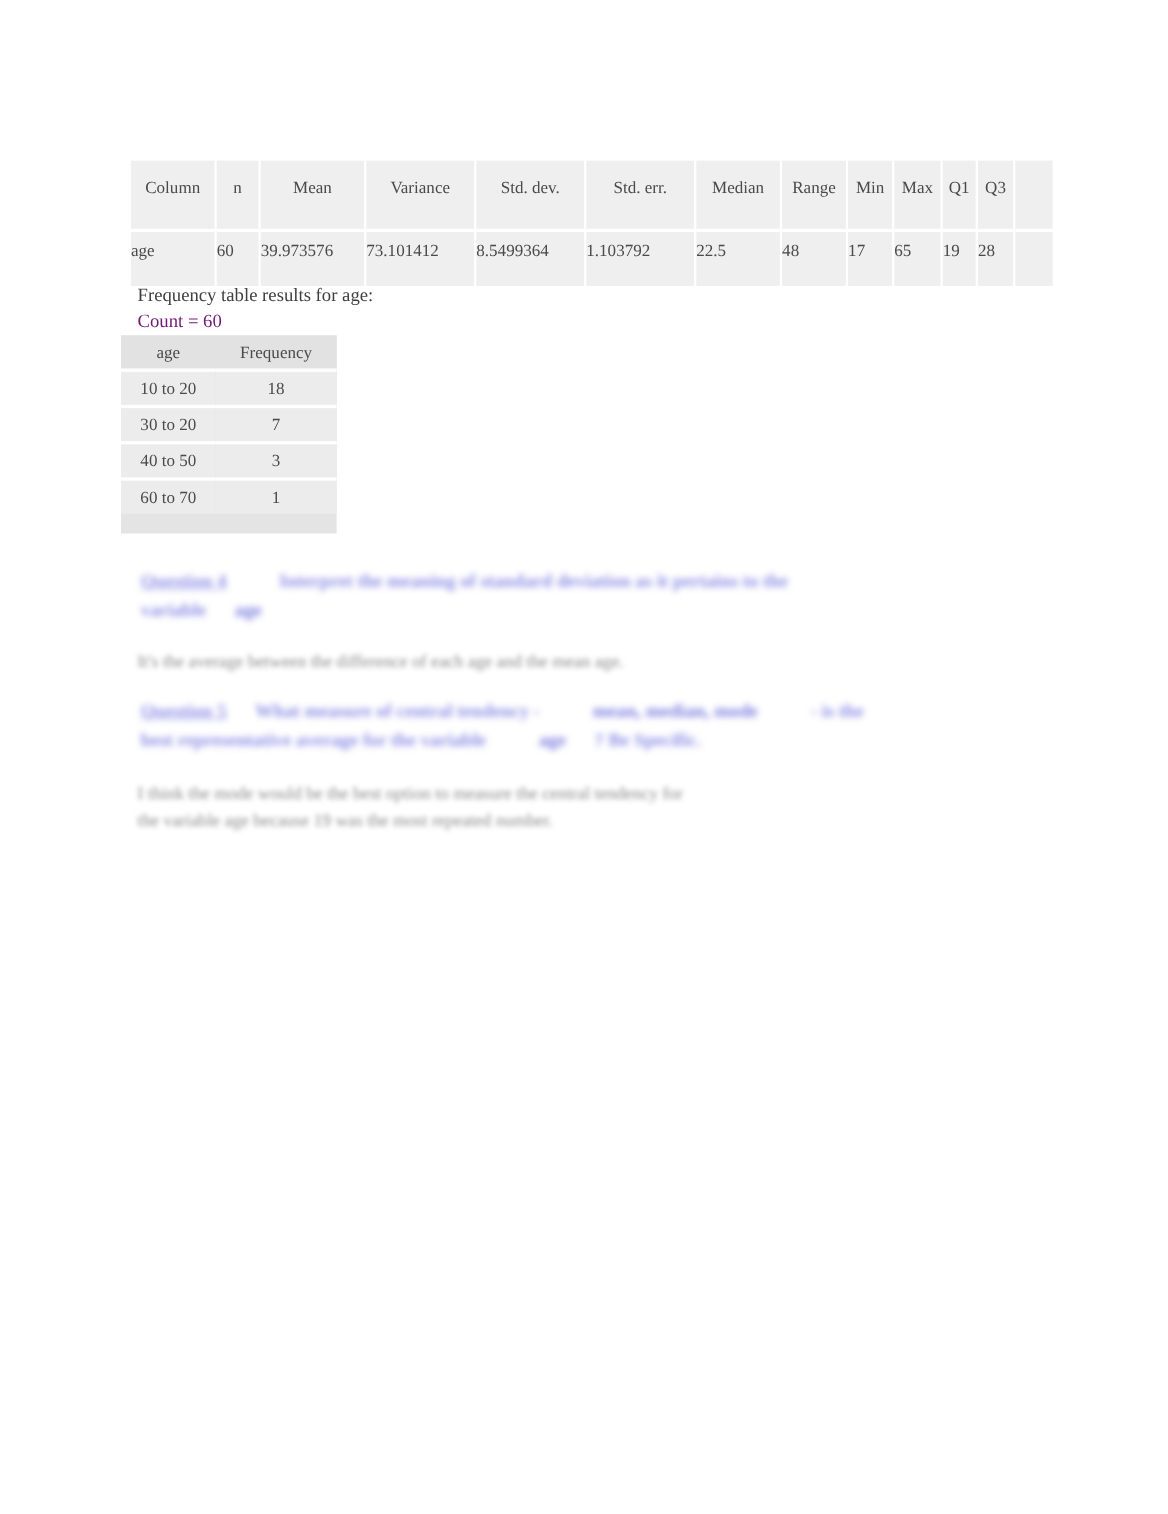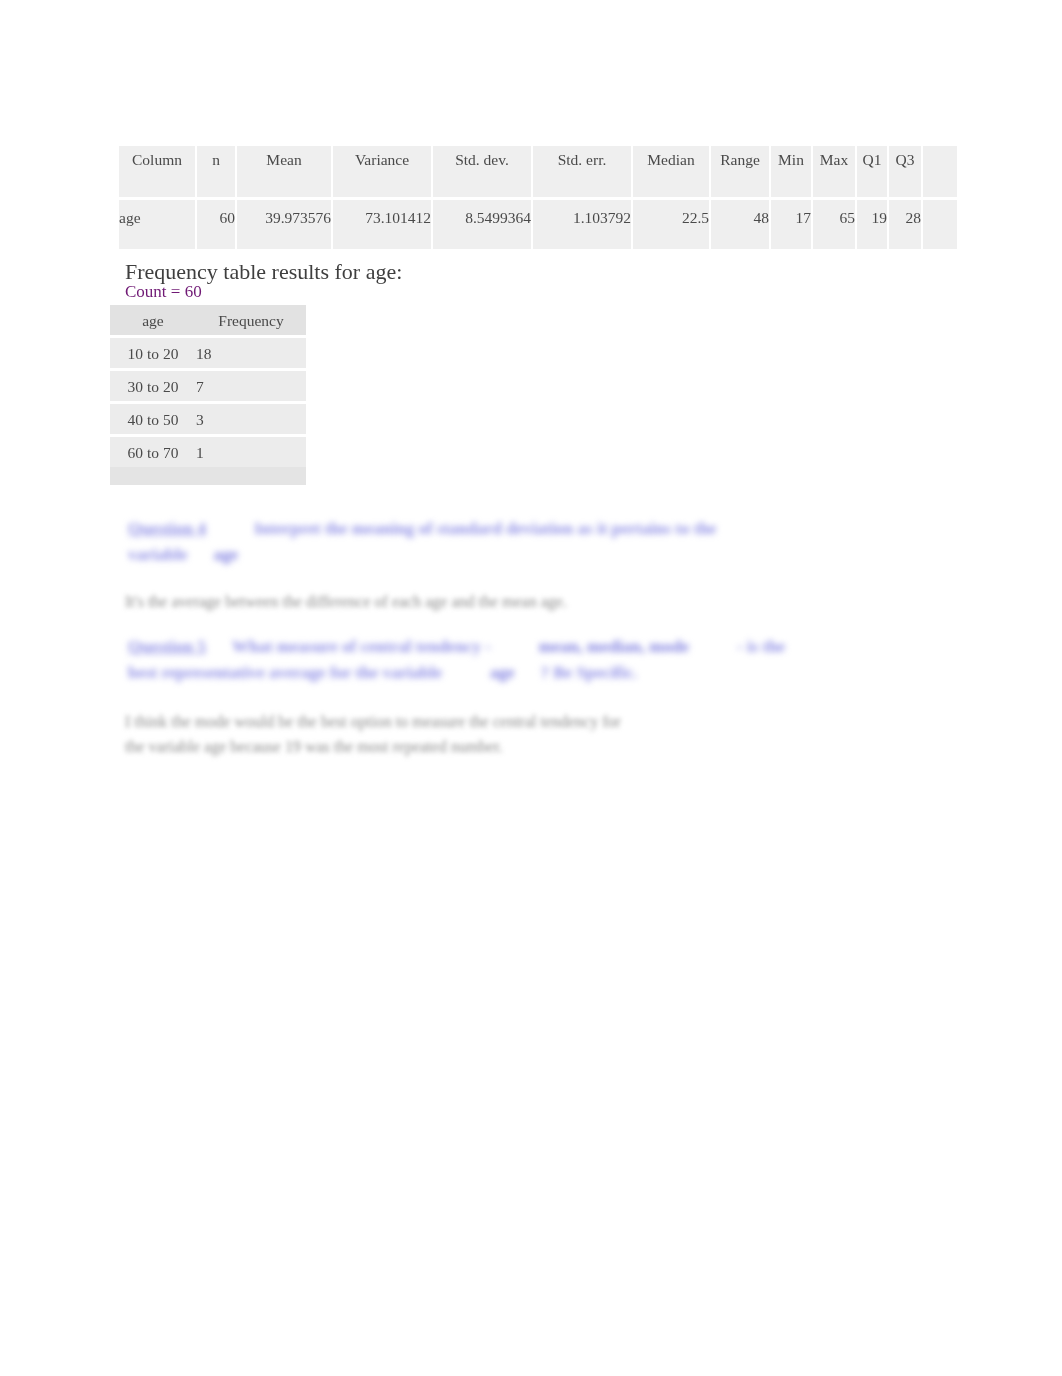--- a/index.html
+++ b/index.html
@@ -48,21 +48,21 @@
     background: #efefef;
     border-left: 2px solid #ffffff;
     border-right: 2px solid #ffffff;
     padding: 0;
     font-weight: normal;
     vertical-align: top;
   }
   table.stat thead th {
     height: 46px;
     text-align: center;
-    padding-top: 5px;
+    padding-top: 16px;
     line-height: 1.18;
   }
   table.stat tbody td {
     height: 40px;
     padding-top: 9px;
     border-top: 3px solid #ffffff;
   }
   .sum-c0 { width: 78px; }
   .sum-c1 { width: 40px; }
   .sum-c2 { width: 96px; }
@@ -70,30 +70,30 @@
   .sum-c4 { width: 100px; }
   .sum-c5 { width: 100px; }
   .sum-c6 { width: 78px; }
   .sum-c7 { width: 60px; }
   .sum-c8 { width: 42px; }
   .sum-c9 { width: 44px; }
   .sum-c10 { width: 32px; }
   .sum-c11 { width: 34px; }
   .sum-c12 { width: 36px; }
   td.l { text-align: left; padding-left: 8px; }
-  td.r { text-align: right; padding-right: 10px; }
+  td.r { text-align: left; padding-right: 10px; }
   th.l { text-align: left; padding-left: 8px; }
   .blurtxt { filter: blur(0.35px); }
 
   
   .freq-title {
     position: absolute;
     left: 125px;
     top: 259px;
-    font-size: 22px;
+    font-size: 17px;
     color: #3f3f3f;
     text-align: center;
   }
   .freq-count {
     position: absolute;
     left: 125px;
     top: 282px;
     font-size: 17px;
     color: #701a75;
   }
@@ -124,21 +124,21 @@
     padding-top: 2px;
   }
   table.freq tbody td {
     height: 28px;
     border-top: 3px solid #ffffff;
     padding-top: 2px;
   }
   .fq-c0 { width: 86px; }
   .fq-c1 { width: 110px; }
   td.fq-label { text-align: center; padding-left: 17px; background: #e8e8e8; }
-  td.fq-val { text-align: left; padding-right: 18px; background: #f4f4f4; }
+  td.fq-val { text-align: center; padding-right: 18px; background: #f4f4f4; }
 
   
   .qa { position: absolute; }
 
   .q-block {
     font-size: 17px;
     line-height: 26px;
     color: #8e8ee6;
     font-weight: bold;
     filter: blur(3.1px);

